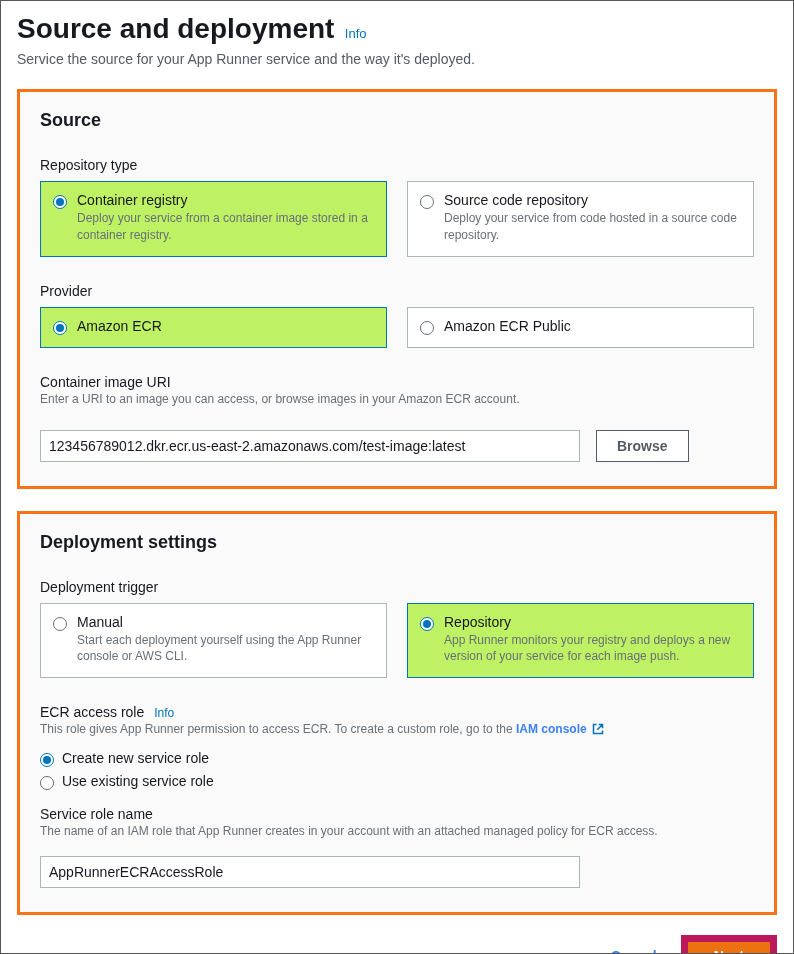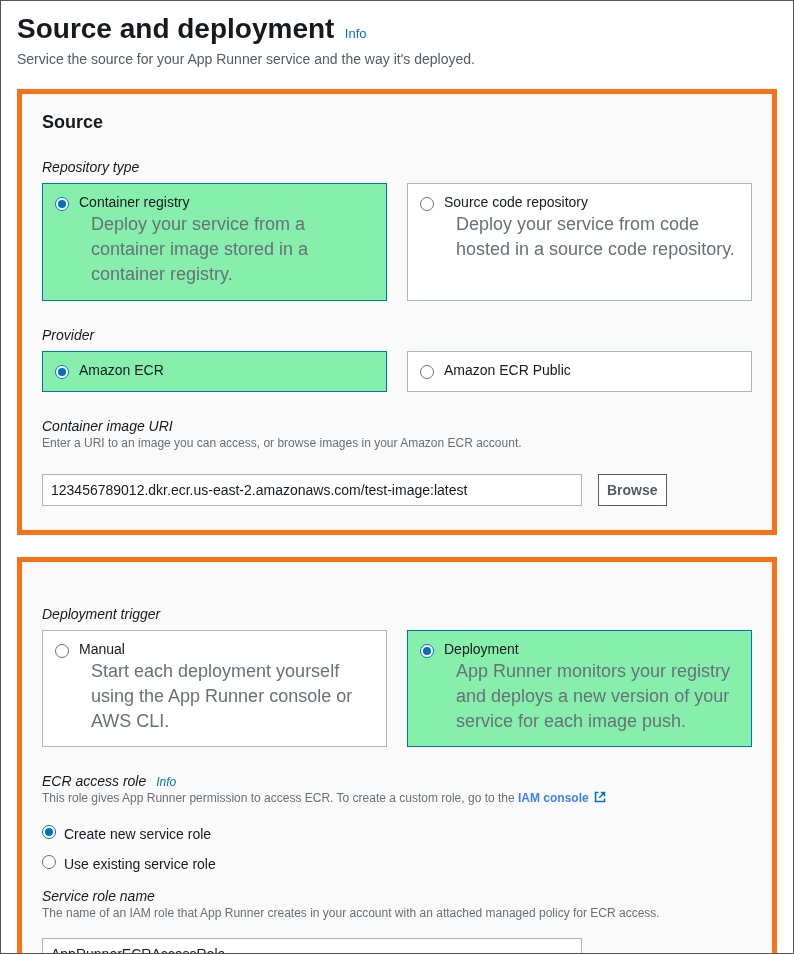--- a/index.html
+++ b/index.html
@@ -24,36 +24,35 @@
   font-weight: 400;
   margin-left: 6px;
   cursor: pointer;
 }
 .subtitle {
   font-size: 14px;
   color: #545b64;
   margin-top: 6px;
 }
 .panel {
-  border: 5px solid #f97316;
+  border: 3px solid #f97316;
   background: #fafafa;
   margin-top: 22px;
   padding: 18px 20px 24px 20px;
 }
 .panel h2 {
   font-size: 18px;
   font-weight: 700;
   color: #16191f;
 }
 .field-label {
   font-size: 14px;
   color: #16191f;
   margin-top: 26px;
   margin-bottom: 8px;
-  font-style: italic;
 }
 .field-help {
   font-size: 12px;
   color: #687078;
   margin-top: 2px;
   margin-bottom: 24px;
 }
 .tile-row {
   display: flex;
   gap: 20px;
@@ -63,21 +62,21 @@
   border: 1px solid #aab7b8;
   background: #fff;
   padding: 10px 12px 12px 12px;
   display: flex;
   align-items: flex-start;
   gap: 10px;
   cursor: pointer;
 }
 .tile.selected {
   border: 1px solid #0073bb;
-  background: #86efac;
+  background: #bef264;
 }
 .radio {
   width: 14px;
   height: 14px;
   border: 1px solid #687078;
   border-radius: 50%;
   margin-top: 3px;
   flex-shrink: 0;
   position: relative;
   background: #fff;
@@ -92,44 +91,43 @@
   width: 8px; height: 8px;
   background: #0073bb;
   border-radius: 50%;
 }
 .tile-body { flex: 1; }
 .tile-title {
   font-size: 14px;
   color: #16191f;
 }
 .tile-desc {
-  font-size: 18px;
+  font-size: 12px;
   color: #687078;
   margin-top: 2px;
   line-height: 1.4;
-  margin-left: 12px;
 }
 .input-row {
   display: flex;
   gap: 16px;
   align-items: center;
 }
 input[type="text"] {
   border: 1px solid #aab7b8;
   padding: 6px 8px;
   font-size: 14px;
   color: #16191f;
   background: #fff;
   width: 540px;
   height: 32px;
 }
 .browse-btn {
   border: 1px solid #545b64;
   background: #fff;
-  padding: 6px 8px;
+  padding: 6px 20px;
   font-size: 14px;
   font-weight: 700;
   color: #545b64;
   cursor: pointer;
   height: 32px;
 }
 .iam-link {
   color: #3b82f6;
   font-weight: 700;
   cursor: pointer;
@@ -141,21 +139,20 @@
 }
 .vradio-row {
   display: flex;
   align-items: center;
   gap: 8px;
   margin-top: 6px;
   cursor: pointer;
 }
 .vradio-row .vlabel {
   font-size: 14px;
-  margin-top: 8px;
 }
 .footer {
   display: flex;
   justify-content: flex-end;
   gap: 14px;
   margin-top: 20px;
   align-items: center;
 }
 .cancel-btn {
   background: none;
@@ -236,34 +233,35 @@
 
   <div class="field-label" style="margin-bottom:2px">Container image URI</div>
   <div class="field-help">Enter a URI to an image you can access, or browse images in your Amazon ECR account.</div>
   <div class="input-row">
     <input type="text" value="123456789012.dkr.ecr.us-east-2.amazonaws.com/test-image:latest" style="">
     <button class="browse-btn">Browse</button>
   </div>
 </div>
 
 <div class="panel">
+  <h2>Deployment settings</h2>
 
   <div class="field-label">Deployment trigger</div>
   <div class="tile-row">
     <div class="tile">
       <div class="radio"></div>
       <div class="tile-body">
         <div class="tile-title">Manual</div>
         <div class="tile-desc">Start each deployment yourself using the App Runner console or AWS CLI.</div>
       </div>
     </div>
     <div class="tile selected">
       <div class="radio checked"></div>
       <div class="tile-body">
-        <div class="tile-title">Deployment</div>
+        <div class="tile-title">Repository</div>
         <div class="tile-desc">App Runner monitors your registry and deploys a new version of your service for each image push.</div>
       </div>
     </div>
   </div>
 
   <div class="field-label" style="margin-bottom:2px">
     <span>ECR access role</span>
     <span class="info-link-inline">Info</span>
   </div>
   <div class="inline-help">

